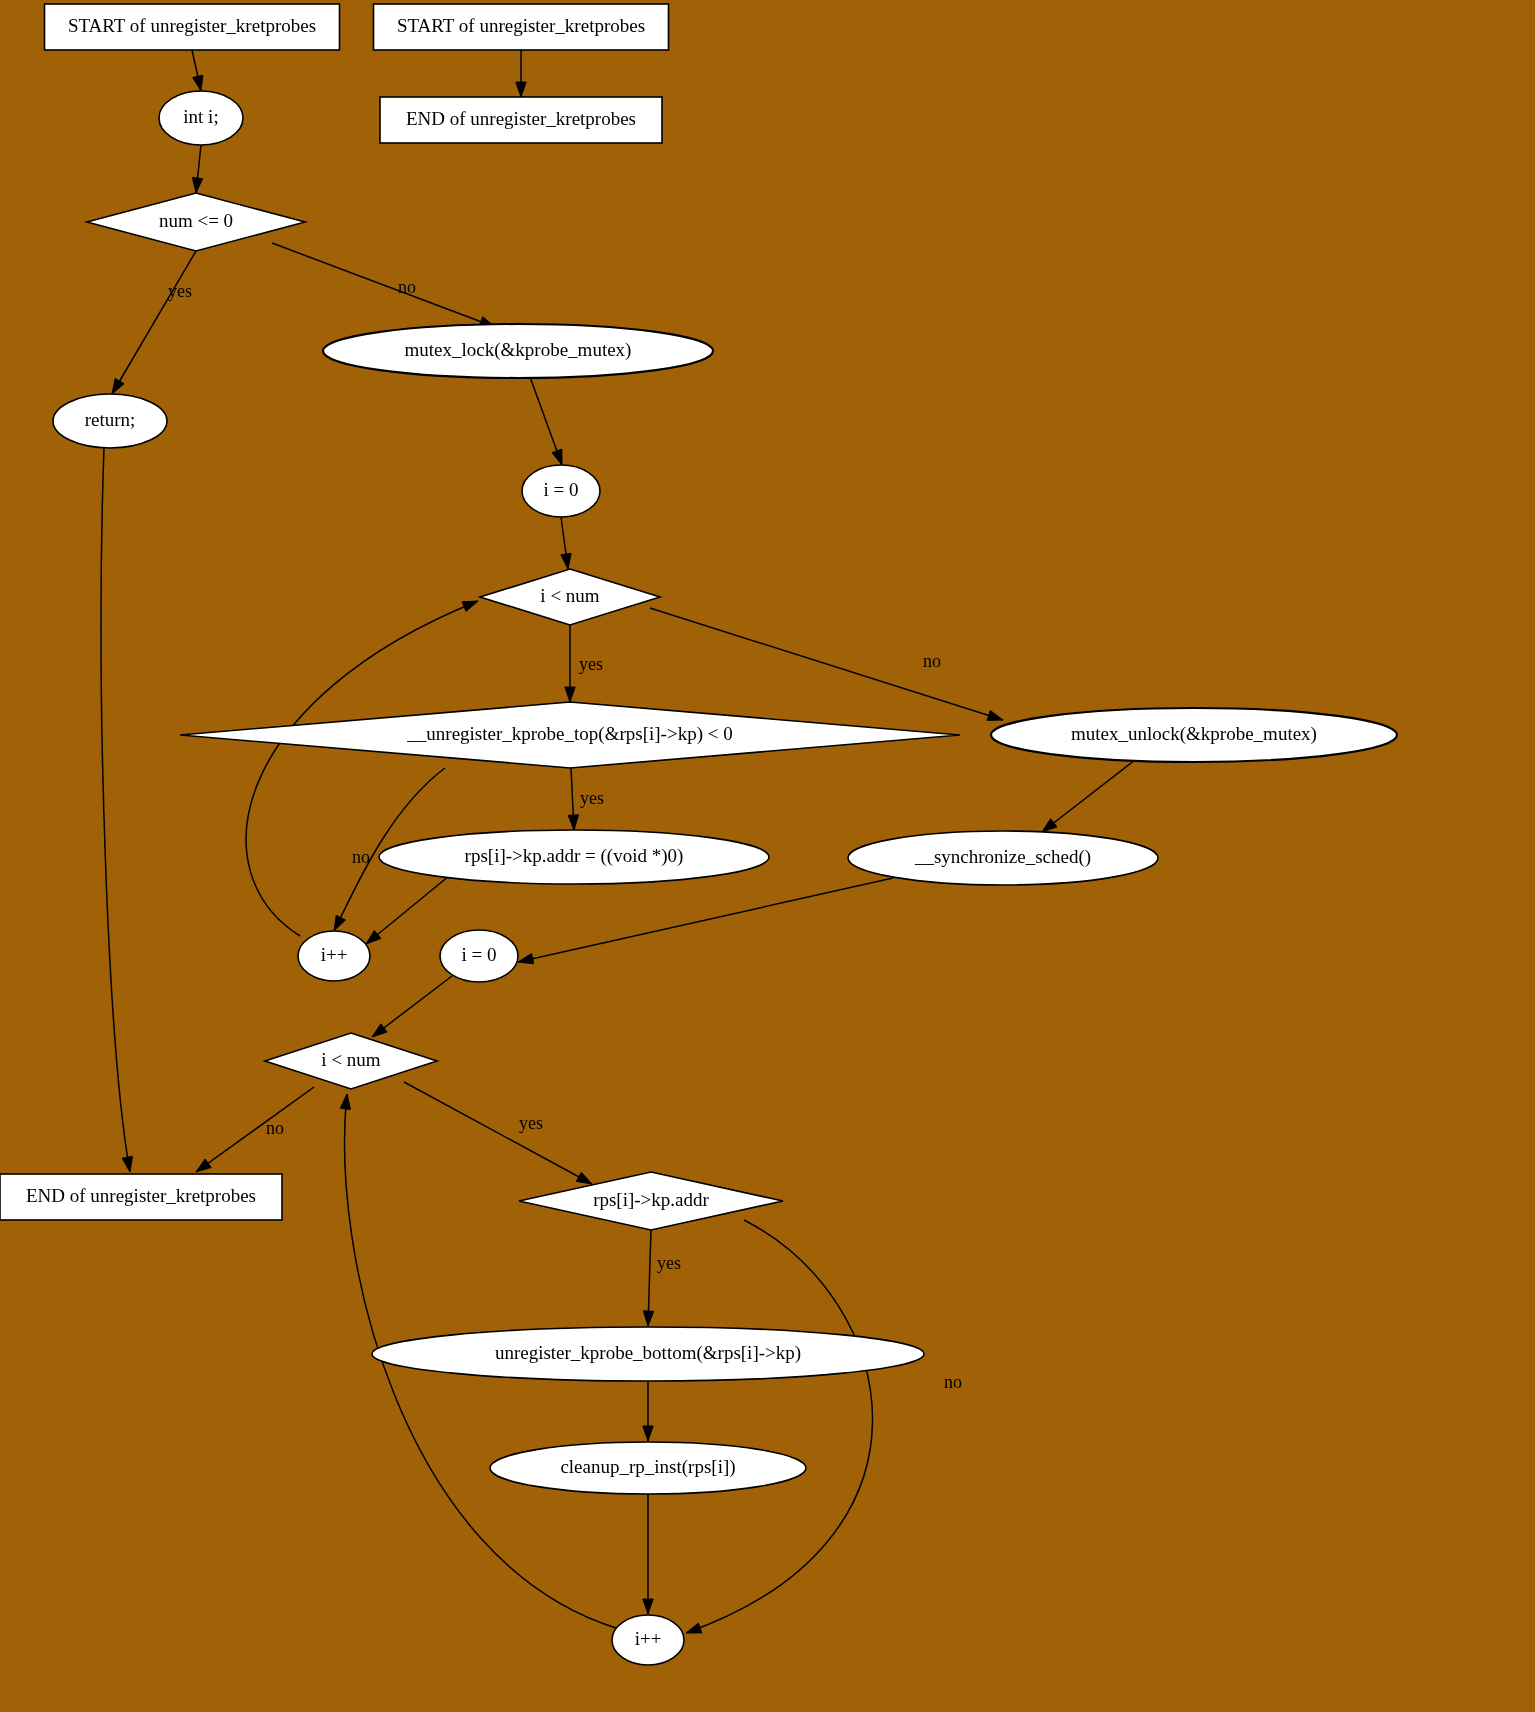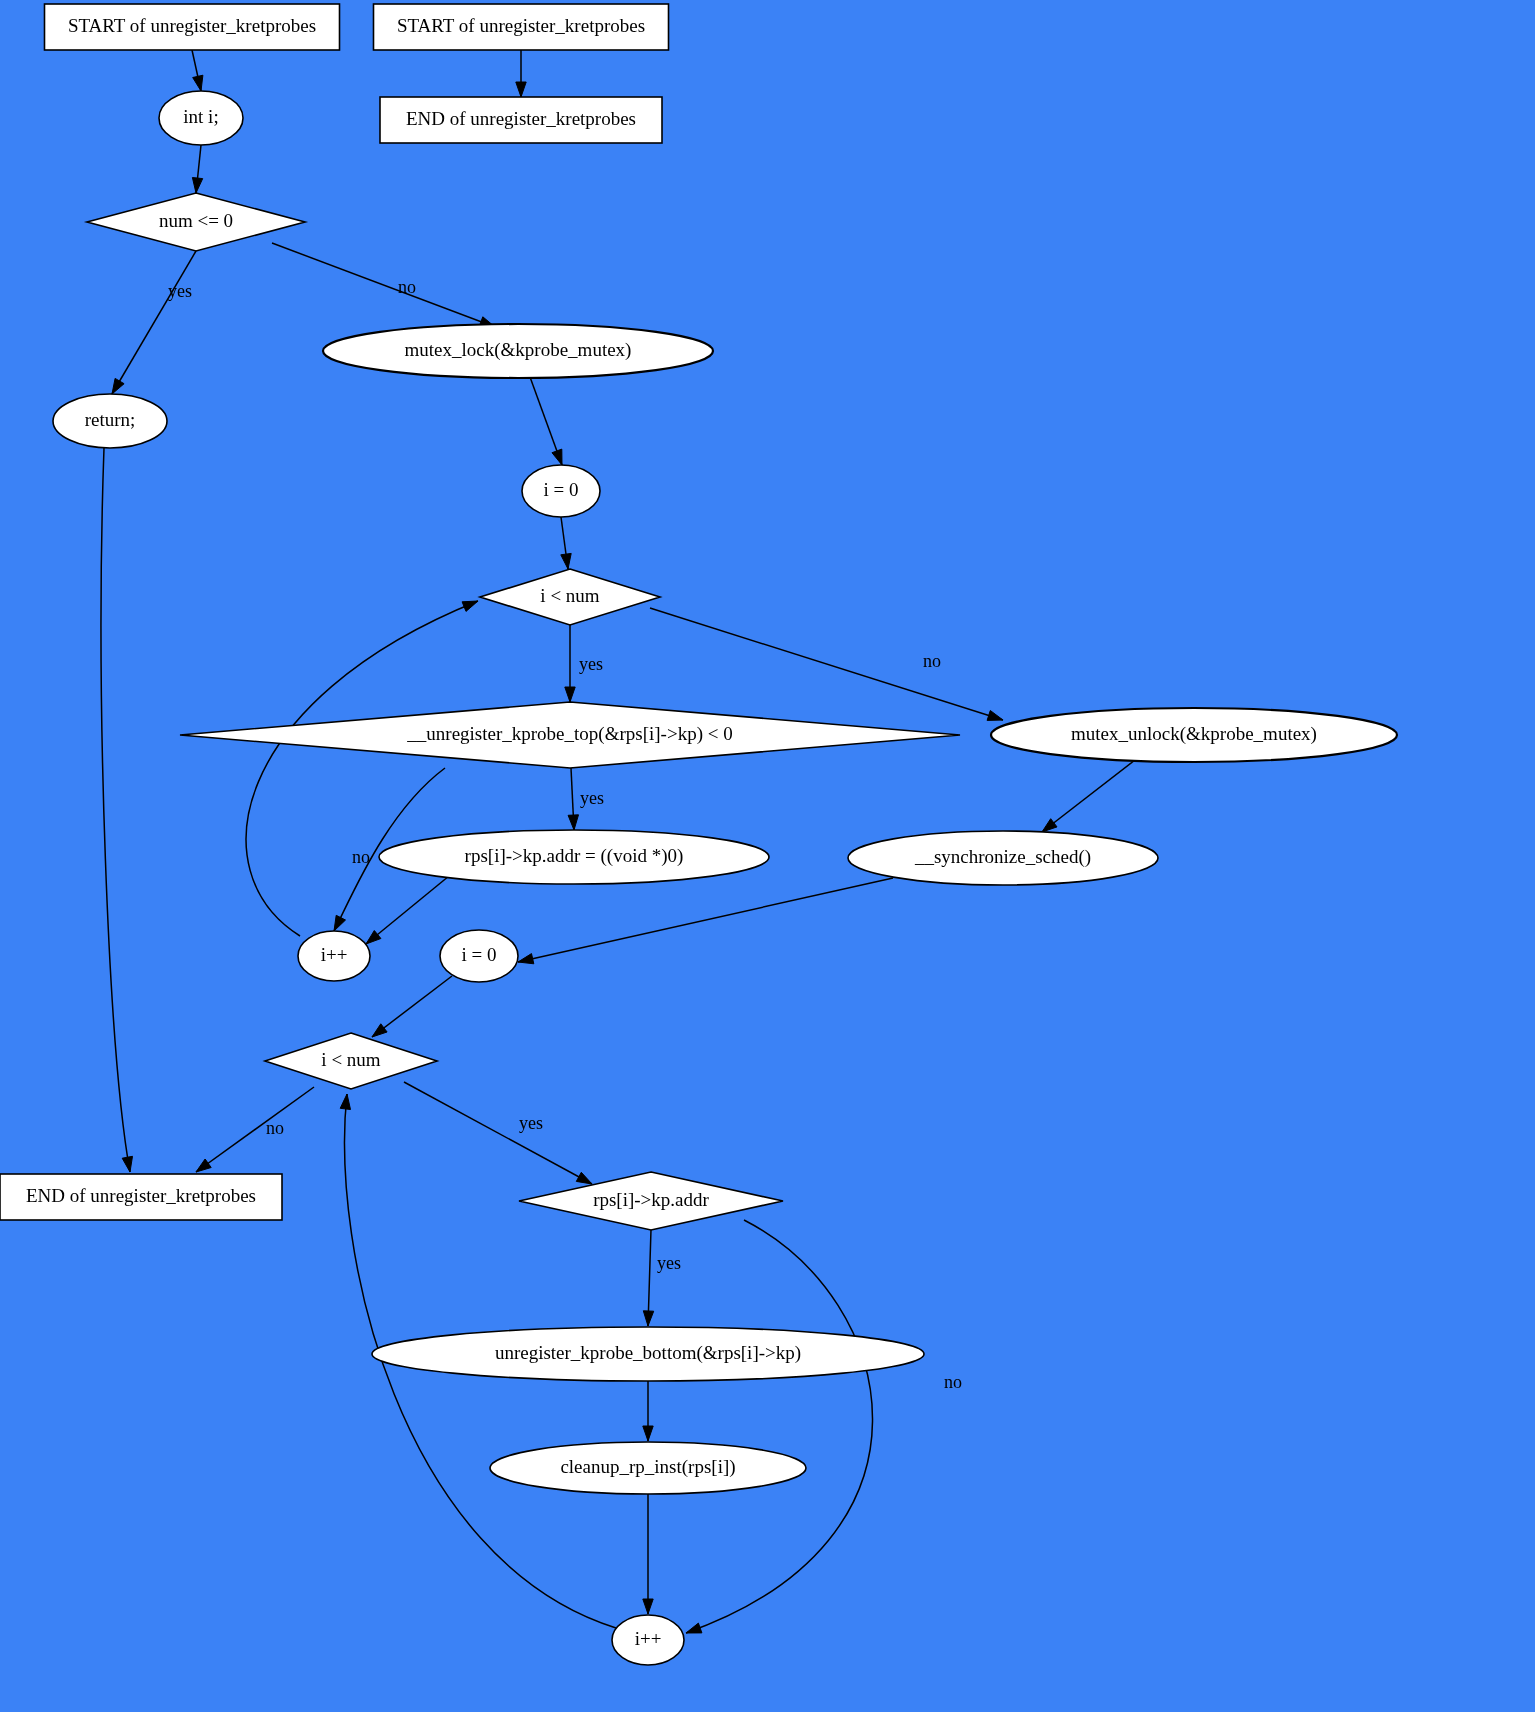--- a/index.html
+++ b/index.html
@@ -1,16 +1,16 @@
 <!DOCTYPE html>
 <html><head>
 <meta charset="utf-8">
 <style>
   html,body{margin:0;padding:0;background:#ffffff;}
-  #canvas{position:relative;width:1535px;height:1712px;background:#3b82f6;
+  #canvas{position:relative;width:1535px;height:1712px;background:#a16207;
           font-family:"Liberation Serif","DejaVu Serif",serif;}
   svg{display:block;}
   .nodeshape{fill:#ffffff;stroke:#000000;stroke-width:1.6;}
   .nodeshape.hl{stroke-width:2.2;}
   .edge{fill:none;stroke:#000000;stroke-width:1.5;}
   .arrowhead{fill:#000000;stroke:#000000;stroke-width:1;}
   text{font-family:"Liberation Serif","DejaVu Serif",serif;fill:#000000;}
   .nlabel{font-size:19px;text-anchor:middle;dominant-baseline:middle;}
   .elabel{font-size:18px;text-anchor:start;dominant-baseline:middle;}
 </style>

